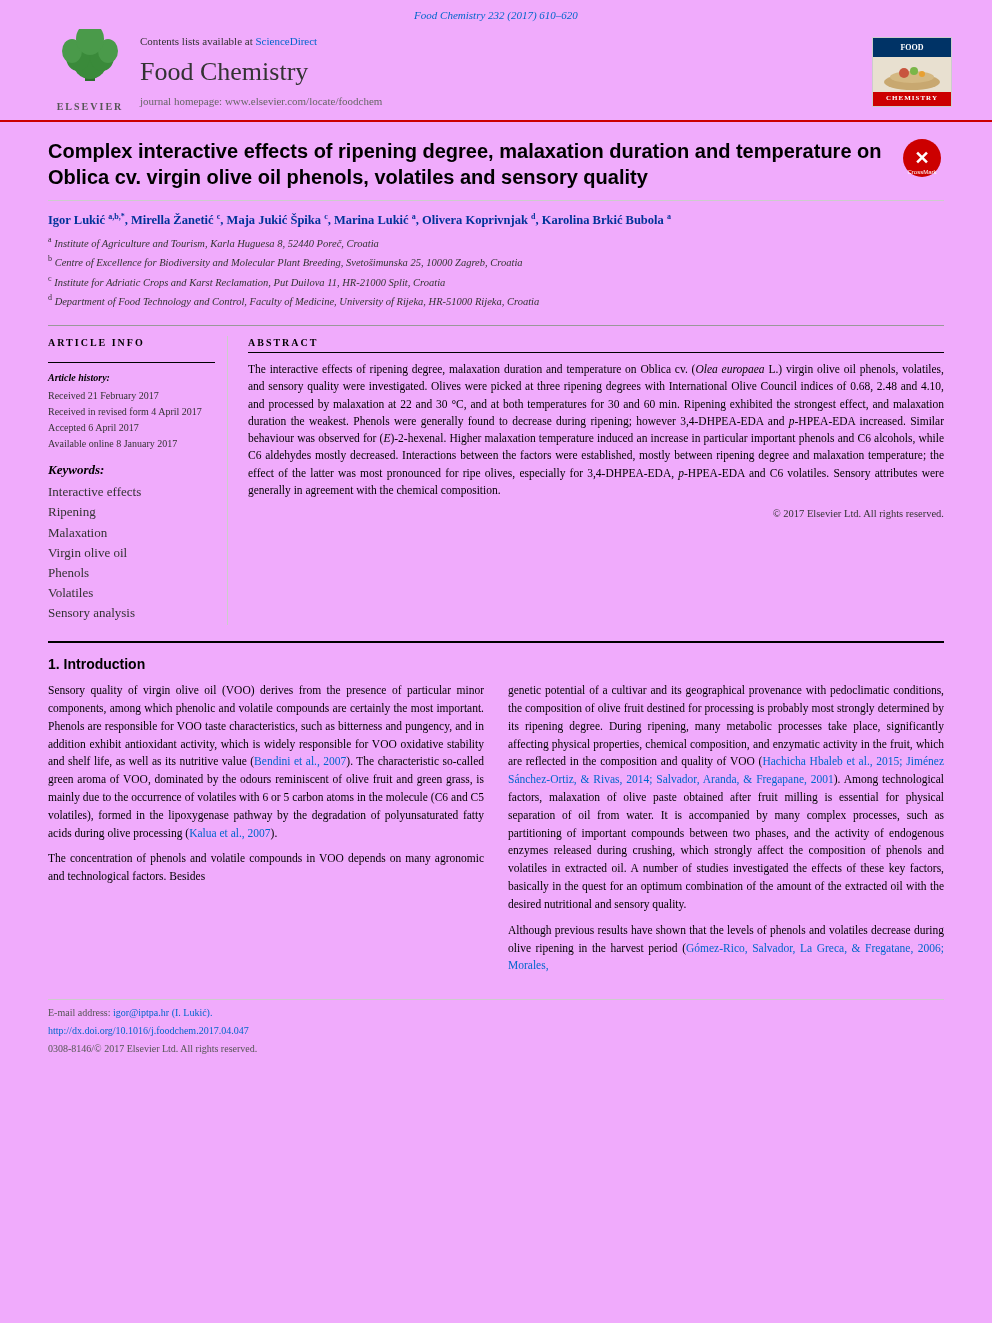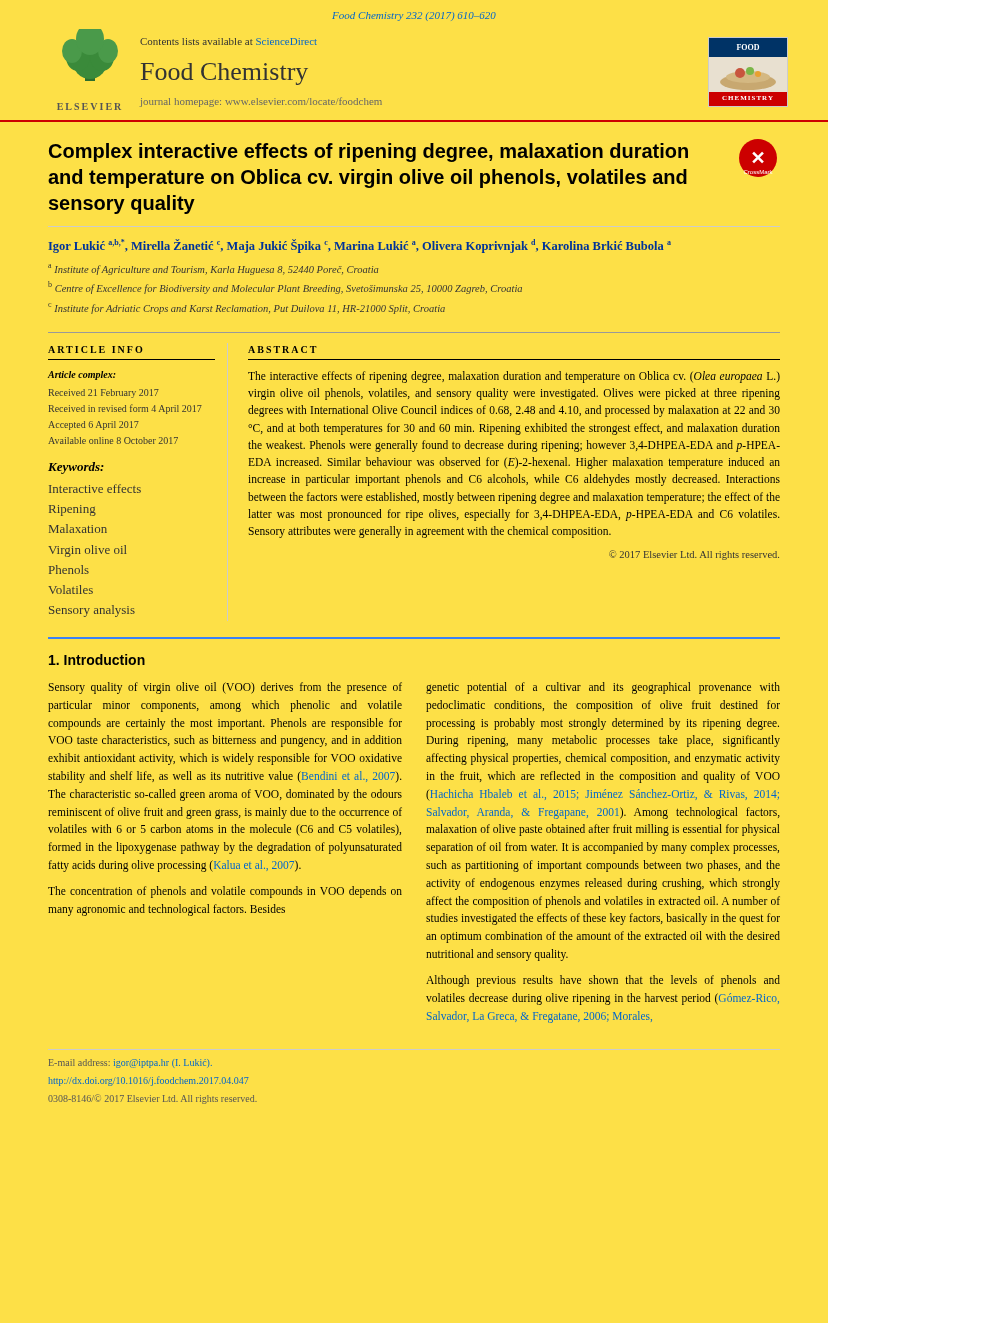--- a/index.html
+++ b/index.html
@@ -6,23 +6,23 @@
     body {
       font-family: "Times New Roman", Times, serif;
       background: #fff;
       color: #000;
       width: 992px;
       min-height: 1323px;
       font-size: 13px;
       line-height: 1.4;
     }
     .page {
-      width: 828px;
+      width: 992px;
       min-height: 1323px;
-      background: #fde047;
+      background: #f0abfc;
       padding: 0;
     }
     
     .header {
       padding: 8px 40px 6px 40px;
       border-bottom: 2px solid #c00;
     }
     .journal-ref {
       text-align: center;
       font-size: 11px;
@@ -189,21 +189,21 @@
 
     
     .article-info-heading {
       font-size: 10px;
       font-weight: bold;
       letter-spacing: 2px;
       text-transform: uppercase;
       color: #000;
       margin-bottom: 8px;
       border-bottom: 1px solid #000;
-      padding-bottom: 2px;
+      padding-bottom: 12px;
     }
     .article-history {
       font-size: 10px;
       margin-bottom: 10px;
     }
     .article-history-heading {
       font-style: italic;
       font-size: 10px;
       font-weight: bold;
       margin-bottom: 4px;
@@ -248,21 +248,21 @@
     .copyright {
       text-align: right;
       font-size: 10.5px;
       color: #333;
       margin-top: 8px;
     }
 
     
     .intro-section {
       margin-top: 16px;
-      border-top: 2px solid #3b82f6;
+      border-top: 2px solid #000000;
       padding-top: 12px;
     }
     .section-heading {
       font-size: 14px;
       font-weight: bold;
       color: #000;
       margin-bottom: 8px;
       font-family: Arial, sans-serif;
     }
     .intro-two-col {
@@ -370,32 +370,33 @@
     </div>
 
     <div class="authors-section">
       <div class="authors-line">
         Igor Lukić <sup>a,b,*</sup>, Mirella Žanetić <sup>c</sup>, Maja Jukić Špika <sup>c</sup>, Marina Lukić <sup>a</sup>, Olivera Koprivnjak <sup>d</sup>, Karolina Brkić Bubola <sup>a</sup>
       </div>
       <div class="affiliations">
         <div class="affil-item"><sup>a</sup> <em>Institute of Agriculture and Tourism, Karla Huguesa 8, 52440 Poreč, Croatia</em></div>
         <div class="affil-item"><sup>b</sup> <em>Centre of Excellence for Biodiversity and Molecular Plant Breeding, Svetošimunska 25, 10000 Zagreb, Croatia</em></div>
         <div class="affil-item"><sup>c</sup> <em>Institute for Adriatic Crops and Karst Reclamation, Put Duilova 11, HR-21000 Split, Croatia</em></div>
+        <div class="affil-item"><sup>d</sup> <em>Department of Food Technology and Control, Faculty of Medicine, University of Rijeka, HR-51000 Rijeka, Croatia</em></div>
       </div>
     </div>
 
     <div class="two-col">
       <div class="left-col">
         <div class="article-info-heading">ARTICLE INFO</div>
         <div class="article-history">
-          <div class="article-history-heading">Article complex:</div>
+          <div class="article-history-heading">Article history:</div>
           <div class="history-item">Received 21 February 2017</div>
           <div class="history-item">Received in revised form 4 April 2017</div>
           <div class="history-item">Accepted 6 April 2017</div>
-          <div class="history-item">Available online 8 October 2017</div>
+          <div class="history-item">Available online 8 January 2017</div>
         </div>
         <div class="keywords-section">
           <div class="keywords-heading">Keywords:</div>
           <div class="keyword-item">Interactive effects</div>
           <div class="keyword-item">Ripening</div>
           <div class="keyword-item">Malaxation</div>
           <div class="keyword-item">Virgin olive oil</div>
           <div class="keyword-item">Phenols</div>
           <div class="keyword-item">Volatiles</div>
           <div class="keyword-item">Sensory analysis</div>

